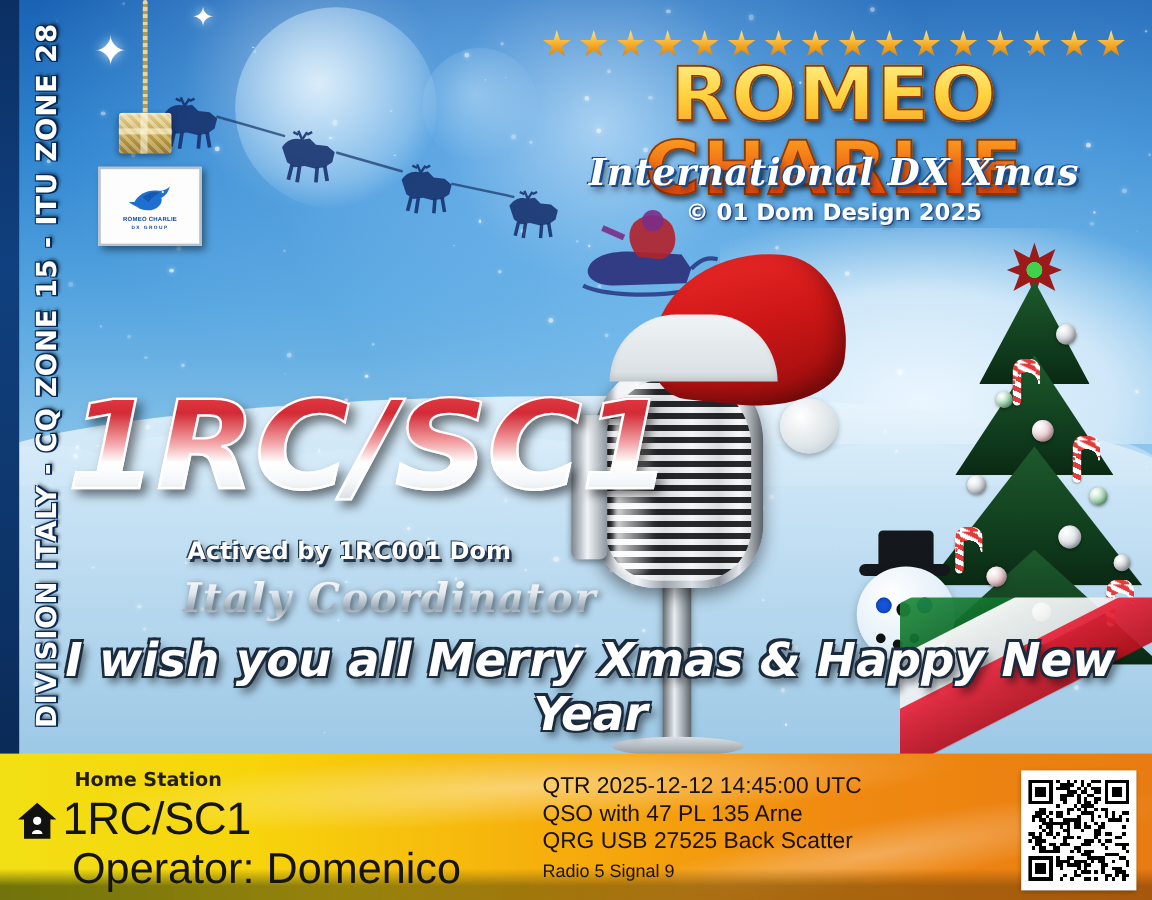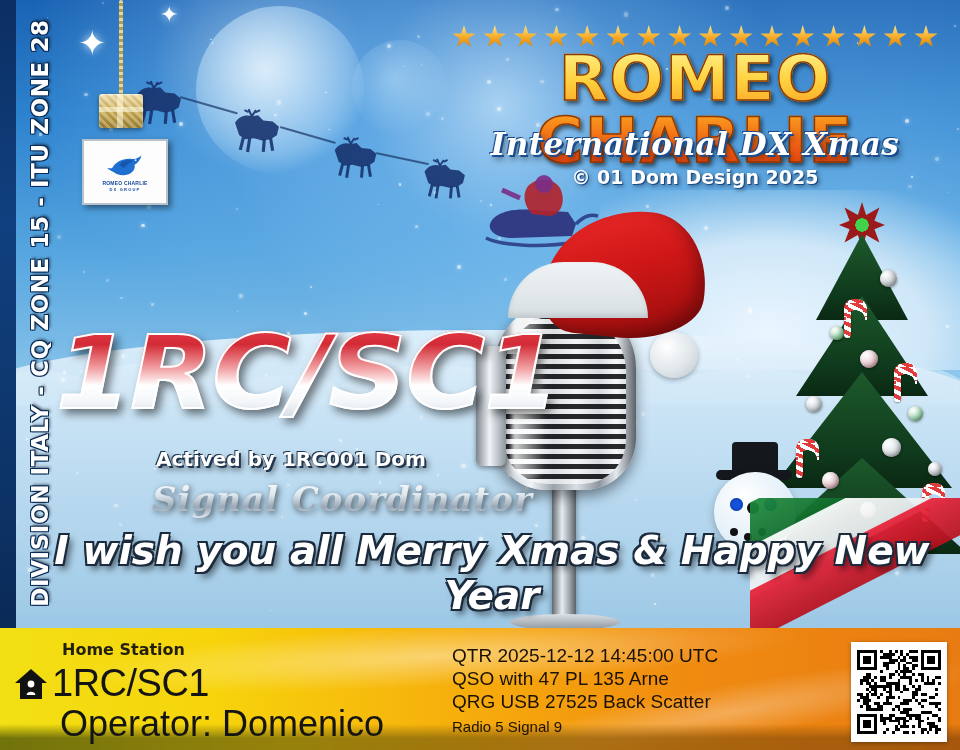--- a/index.html
+++ b/index.html
@@ -625,21 +625,21 @@
   </div>
 
   <div class="flag">
     <i class="fg"></i>
     <i class="fw"></i>
     <i class="fr"></i>
   </div>
 
   <div class="callsign">1RC/SC1</div>
   <div class="actived">Actived by 1RC001 Dom</div>
-  <div class="coord">Signal Coordinator</div>
+  <div class="coord">Italy Coordinator</div>
   <div class="wish">I wish you all Merry Xmas &amp; Happy New Year</div>
 
   <div class="panel">
     <div class="swoosh"></div>
     <div class="swoosh2"></div>
     <div class="darkfoot"></div>
   </div>
 
   <div class="home-label">Home Station</div>
   <svg class="home-icon" viewBox="0 0 34 32">

